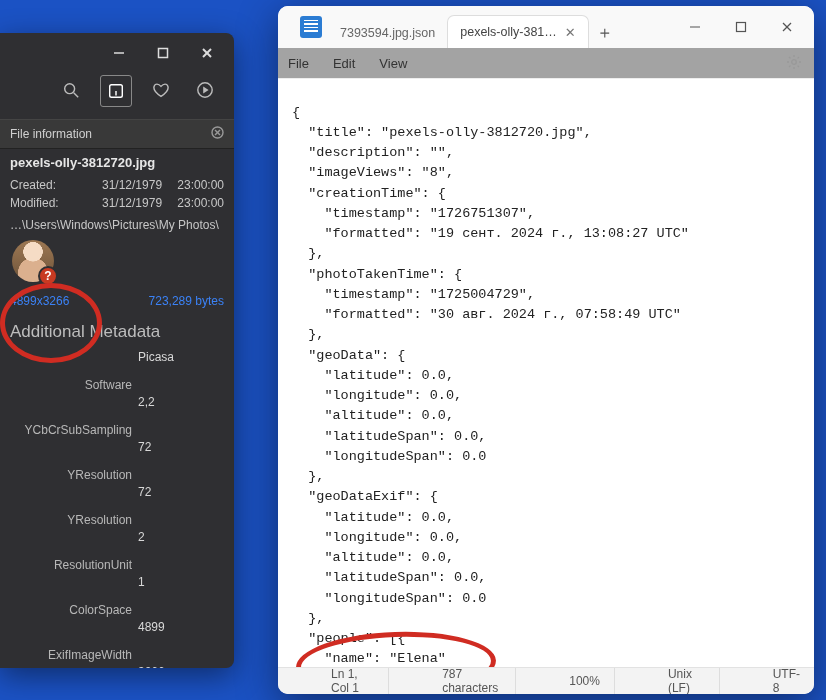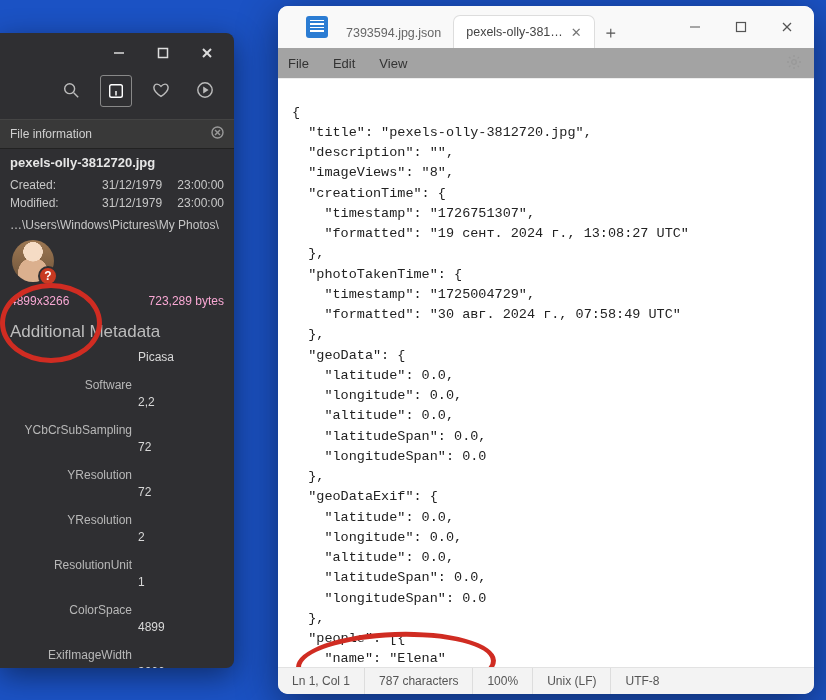--- a/index.html
+++ b/index.html
@@ -75,38 +75,38 @@
   }
   .lp-face-badge {
     position:absolute; right:-4px; bottom:-4px; width:16px; height:16px;
     background:#c83a22; color:#fff; border-radius:50%; font-size:12px; font-weight:700;
     display:flex; align-items:center; justify-content:center; border:2px solid #2f2f32;
   }
   .red-circle1 {
     position:absolute; left:0px; top:250px; width:92px; height:70px;
     border:5px solid #d02c22; border-radius:50%; pointer-events:none;
   }
-  .lp-dimline { display:flex; padding:6px 10px; color:#f9a8d4; font-size:12px; justify-content:space-between; }
+  .lp-dimline { display:flex; padding:6px 10px; color:#3b82f6; font-size:12px; justify-content:space-between; }
   .lp-meta-title {
     padding: 8px 10px 6px; color:#bdbdbd; font-size:17px;
   }
   .lp-kv { display:flex; padding:1.5px 10px; font-size:12px; }
   .lp-kv .k { flex:0 0 122px; text-align:right; color:#b8b8b8; padding-right:6px;margin-top:28px; }
   .lp-kv .v { color:#d8d8d8; word-break:break-all; }
 
   
   .editor-window {
     position:absolute; left:278px; top:6px; width:536px; height:688px;
     background: var(--editor-bg); border-radius:10px;
     box-shadow: 0 10px 40px rgba(0,0,0,.45);
     display:flex; flex-direction:column; overflow:hidden;
   }
   .ew-titlebar {
     height:42px; background:#f9f9f9; display:flex; align-items:flex-end;
-    padding-left:24px; position:relative;
+    padding-left:18px; position:relative;
   }
   .ew-appicon {
     width:22px; height:22px; margin:0 6px 10px 4px;
     background:#2b7cd3; border-radius:3px; position:relative;
   }
   .ew-appicon::after{
     content:""; position:absolute; left:4px; top:4px; right:4px; bottom:4px;
     background:repeating-linear-gradient(#fff,#fff 1.5px,#2b7cd3 1.5px,#2b7cd3 3.5px);
   }
   .ew-tabs { display:flex; align-items:flex-end; gap:0; height:100%; }
@@ -139,21 +139,21 @@
   .red-circle2 {
     position:absolute; left:18px; top:553px; width:190px; height:54px;
     border:5px solid #d02c22; border-radius:50%; pointer-events:none;
     transform: rotate(-2deg);
   }
 
   .ew-statusbar {
     height:26px; background:#f3f3f3; border-top:1px solid #e2e2e2;
     display:flex; align-items:center; font-size:12px; color:#555;
   }
-  .ew-statusbar > div { padding:0 14px; border-right:1px solid #ddd; height:100%; display:flex; align-items:center; }
+  .ew-statusbar > div { padding:0 14px; border-right:1px solid #ddd; height:100%; display:flex; align-items:center;margin-left:39px; }
   .ew-statusbar > div:last-child { border-right:none; }
 </style>
 </head>
 <body>
 
 <div class="left-panel">
   <div class="lp-titlebar">
     <div class="winbtn">
       <svg viewBox="0 0 14 14">
           <line x1="2" y1="7" x2="12" y2="7"></line>

